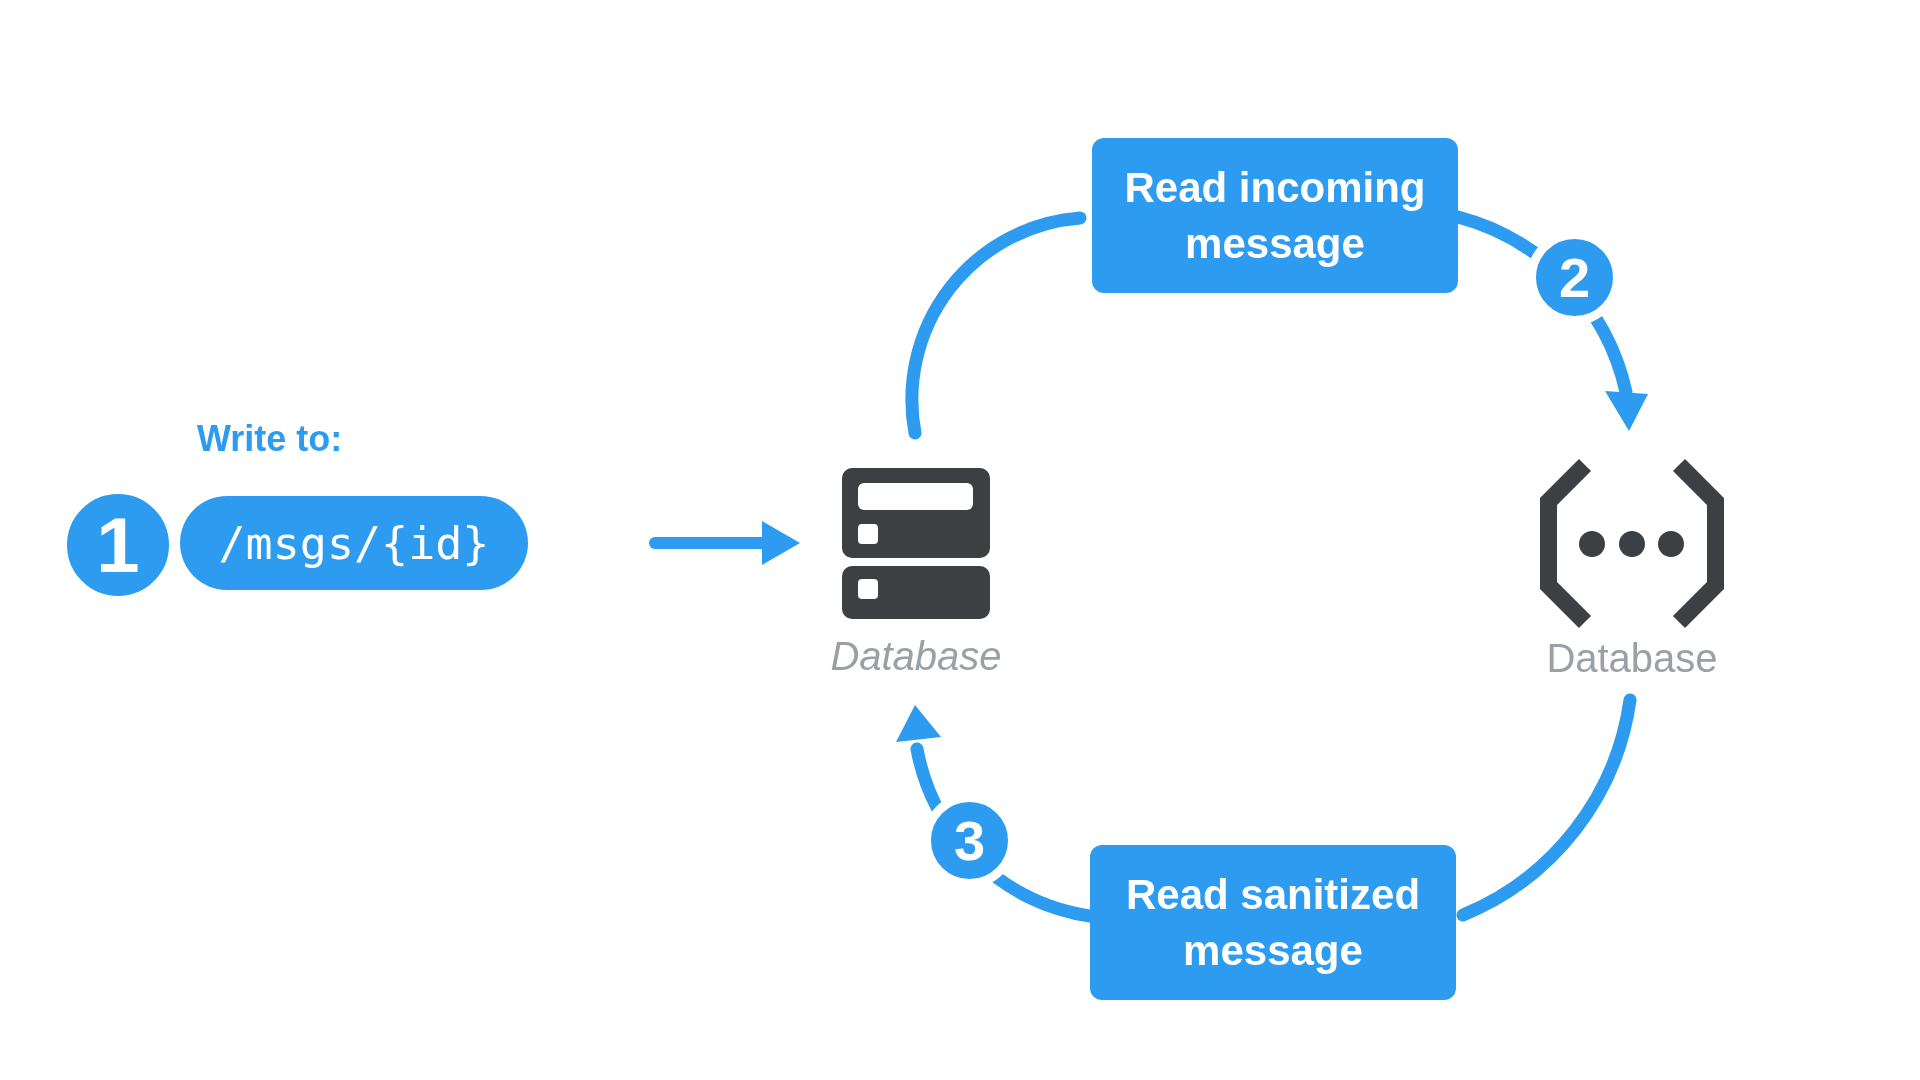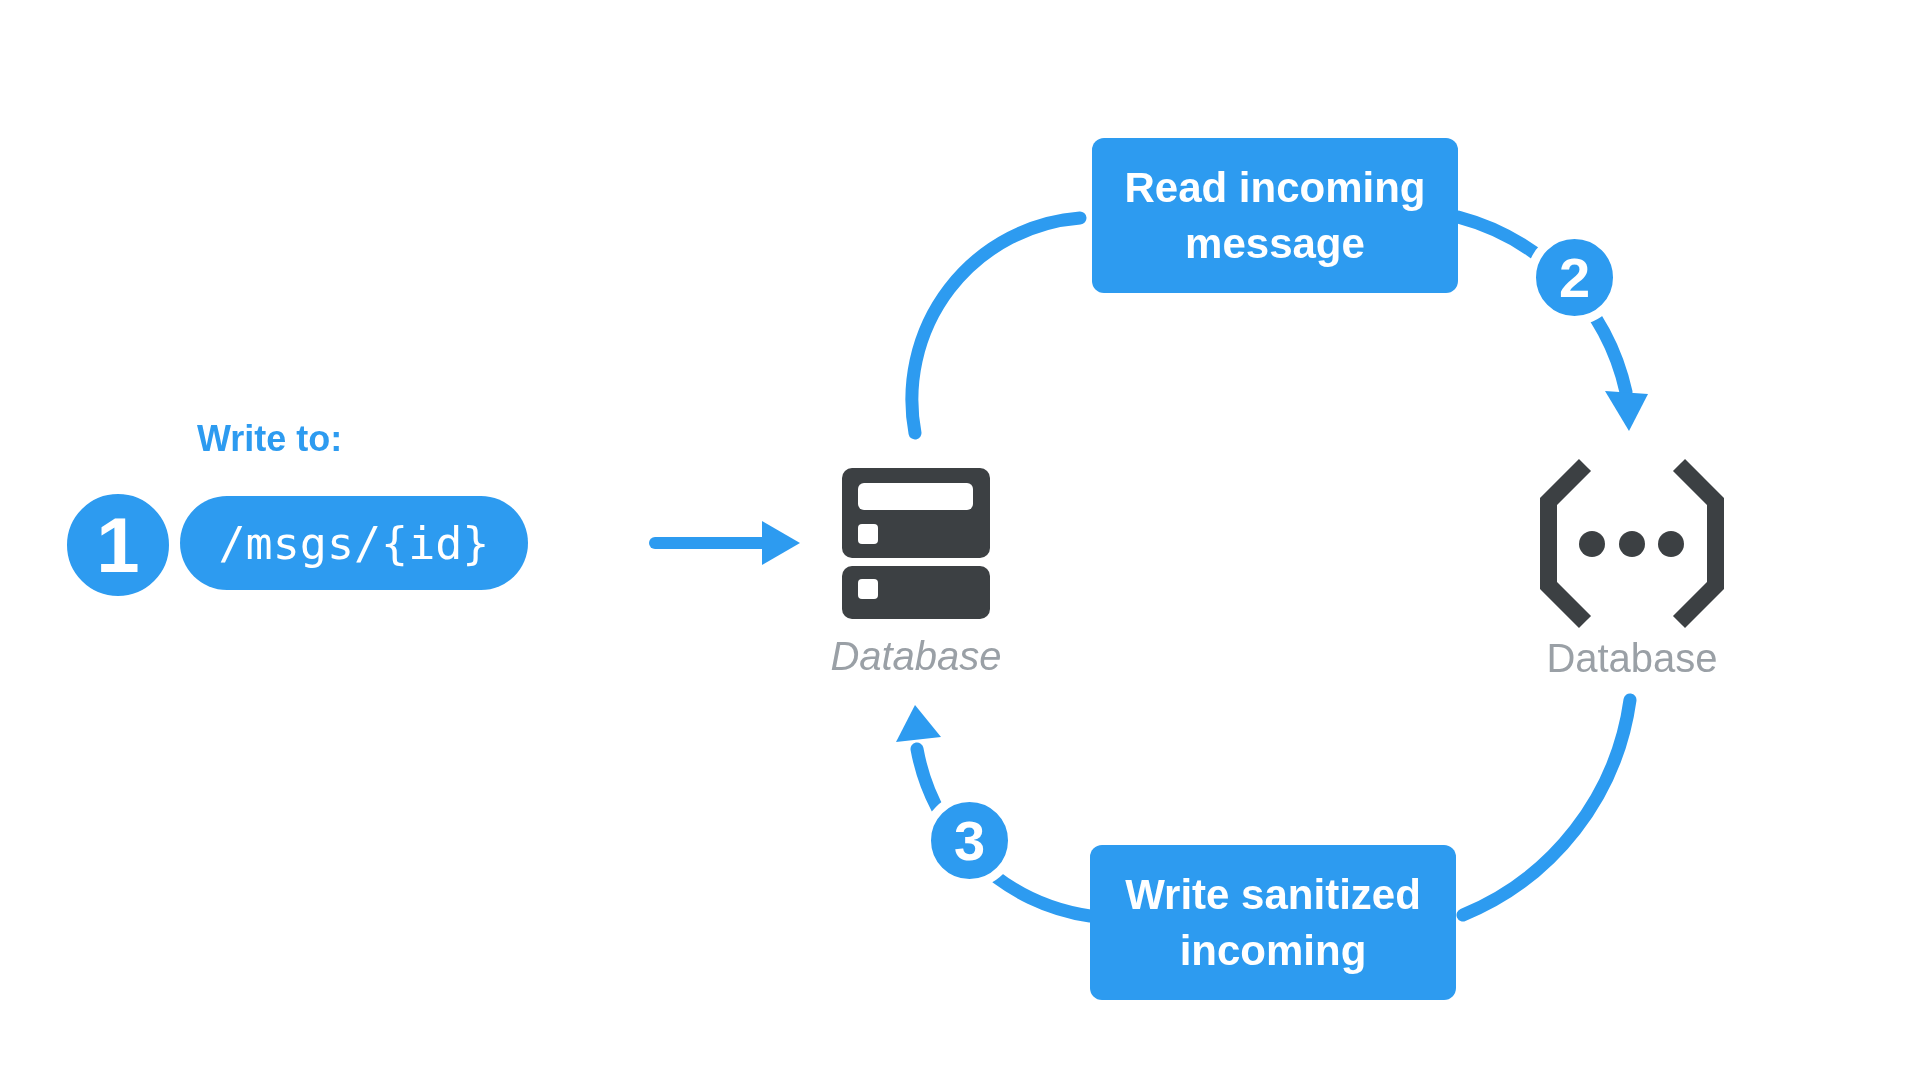--- a/index.html
+++ b/index.html
@@ -108,21 +108,21 @@
       <circle class="fill-dark" cx="1632" cy="544" r="13"></circle>
       <circle class="fill-dark" cx="1671" cy="544" r="13"></circle>
     </g>
   </svg>
 
   <div class="write-to">Write to:</div>
   <div class="badge badge-1">1</div>
   <div class="pill">/msgs/{id}</div>
 
   <div class="flow-box box-read">Read incoming message</div>
-  <div class="flow-box box-write">Write sanitized incoming</div>
+  <div class="flow-box box-write">Read sanitized message</div>
 
   <div class="badge badge-2">2</div>
   <div class="badge badge-3">3</div>
 
   <div class="node-label label-database">Database</div>
   <div class="node-label label-functions">Database</div>
 
 </div>
 
 </body></html>

